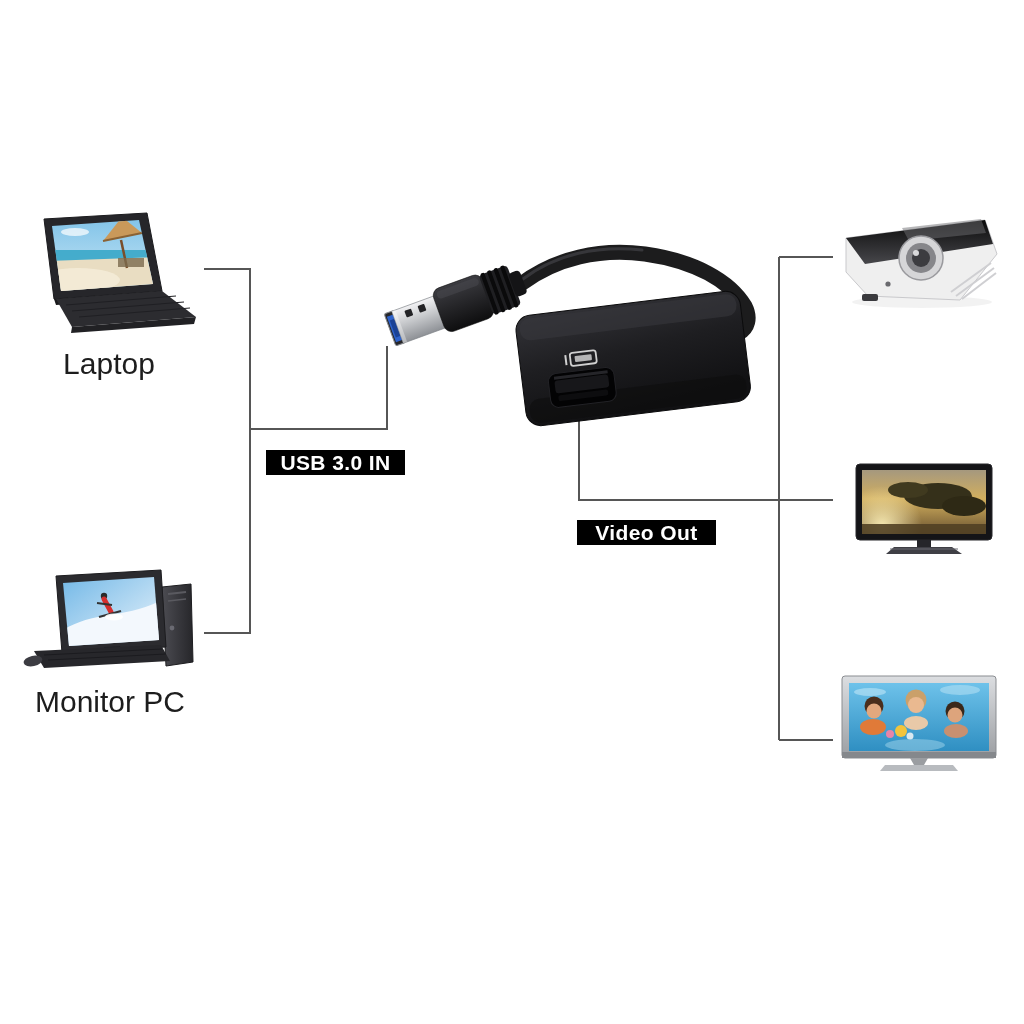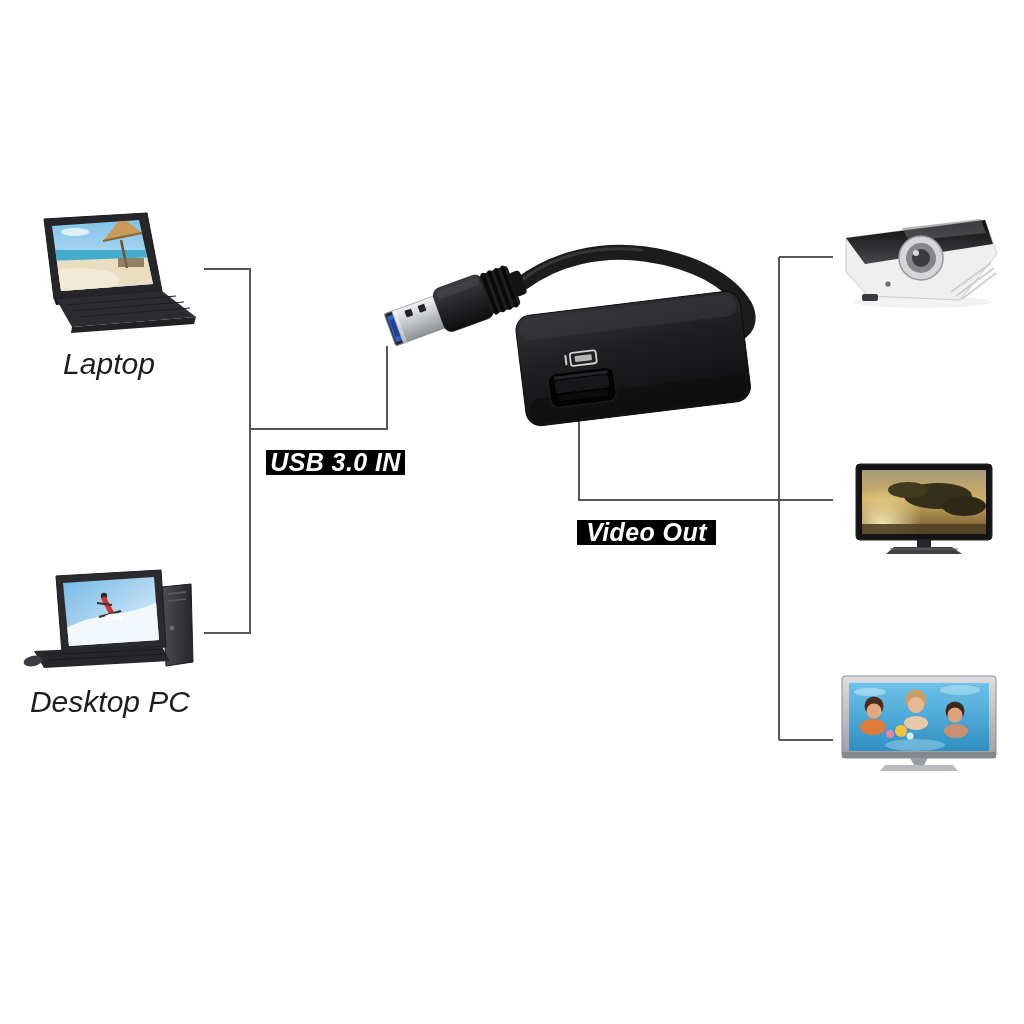--- a/index.html
+++ b/index.html
@@ -1,20 +1,20 @@
 <!DOCTYPE html>
 <html><head>
 <meta charset="utf-8">
 <style>
   html,body{margin:0;padding:0;background:#fff;}
   #stage{position:relative;width:1024px;height:1024px;background:#fff;overflow:hidden;
-         font-family:"Liberation Sans",sans-serif;font-style:italic;}
+         font-family:"Liberation Sans",sans-serif;}
   #diagram-svg{position:absolute;left:0;top:0;}
   .dev-label{position:absolute;font-size:30px;color:#1d1d1d;text-align:center;white-space:nowrap;}
-  .badge{position:absolute;background:#000;color:#fff;font-weight:bold;font-size:25px;
+  .badge{position:absolute;background:#000;color:#fff;font-weight:bold;font-size:21px;
          text-align:center;letter-spacing:.4px;}
   .badge.usb{left:266px;top:450px;width:139px;height:25px;line-height:25px;}
   .badge.video{left:577px;top:520px;width:139px;height:25px;line-height:25px;}
   .lbl-laptop{left:29px;top:347px;width:160px;}
   .lbl-desktop{left:10px;top:685px;width:200px;}
   .lbl-projector{left:840px;top:318px;width:160px;}
   .lbl-monitor{left:840px;top:568px;width:160px;}
   .lbl-tv{left:841px;top:795px;width:160px;}
 </style>
 </head>
@@ -228,18 +228,18 @@
     <g>
       <rect x="546" y="364" width="66" height="34" rx="8" fill="#030304" stroke="#222226"></rect>
       <rect x="552" y="367" width="54" height="3" fill="#2e2e33" opacity="0.8"></rect>
       <rect x="552" y="371" width="54" height="13" rx="3" fill="#17171a"></rect>
       <rect x="554" y="386" width="50" height="6" rx="2" fill="#0d0d0f"></rect>
     </g>
   </g>
 </svg>
 
 <div class="dev-label lbl-laptop">Laptop</div>
-<div class="dev-label lbl-desktop">Desktop PC</div>
+<div class="dev-label lbl-desktop">Monitor PC</div>
 
 <div class="badge usb">USB 3.0 IN</div>
 <div class="badge video">Video Out</div>
 
 </div>
 
 </body></html>

